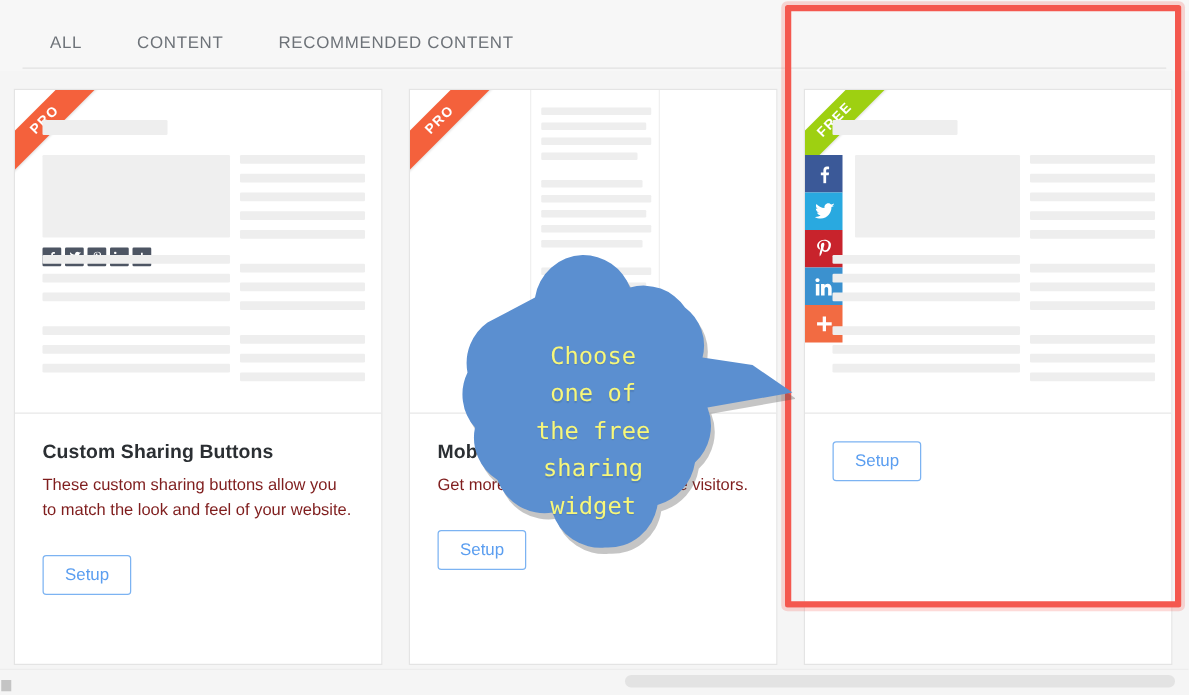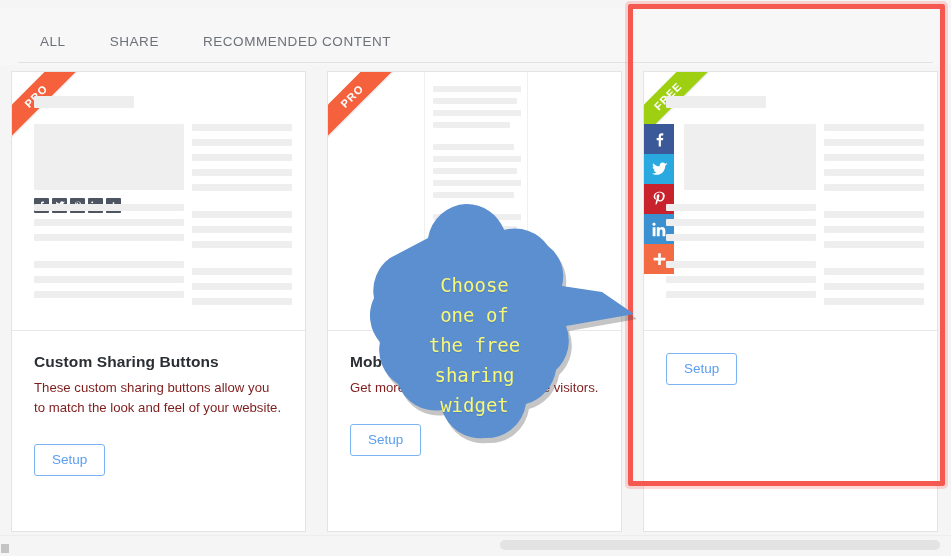--- a/index.html
+++ b/index.html
@@ -7,21 +7,21 @@
   body {
     width:951px; height:556px;
     background:#f5f5f5;
     font-family:"Liberation Sans", sans-serif;
     overflow:hidden;
     position:relative;
   }
 
   
   .tabbar{
-    position:absolute; left:0; top:8px; width:951px; height:57px;
+    position:absolute; left:0; top:0; width:951px; height:57px;
     background:#f7f7f7;
   }
   .tabs{
     position:absolute; left:18px; top:26px;
     display:flex; align-items:flex-start; gap:0;
   }
   .tab{
     position:relative;
     padding:0 22px 12px 22px;
     font-size:13.5px; letter-spacing:.55px;
@@ -171,21 +171,21 @@
 </style>
 </head>
 <body>
 
 <div class="tabbar">
   <div class="tabs">
     <div class="tab">
       <span>ALL</span>
     </div>
     <div class="tab">
-      <span>SHARE</span>
+      <span>CONTENT</span>
     </div>
     <div class="tab">
       <span>RECOMMENDED CONTENT</span>
     </div>
   </div>
   <div class="tabrule"></div>
 </div>
 
 <div class="cards">
 

